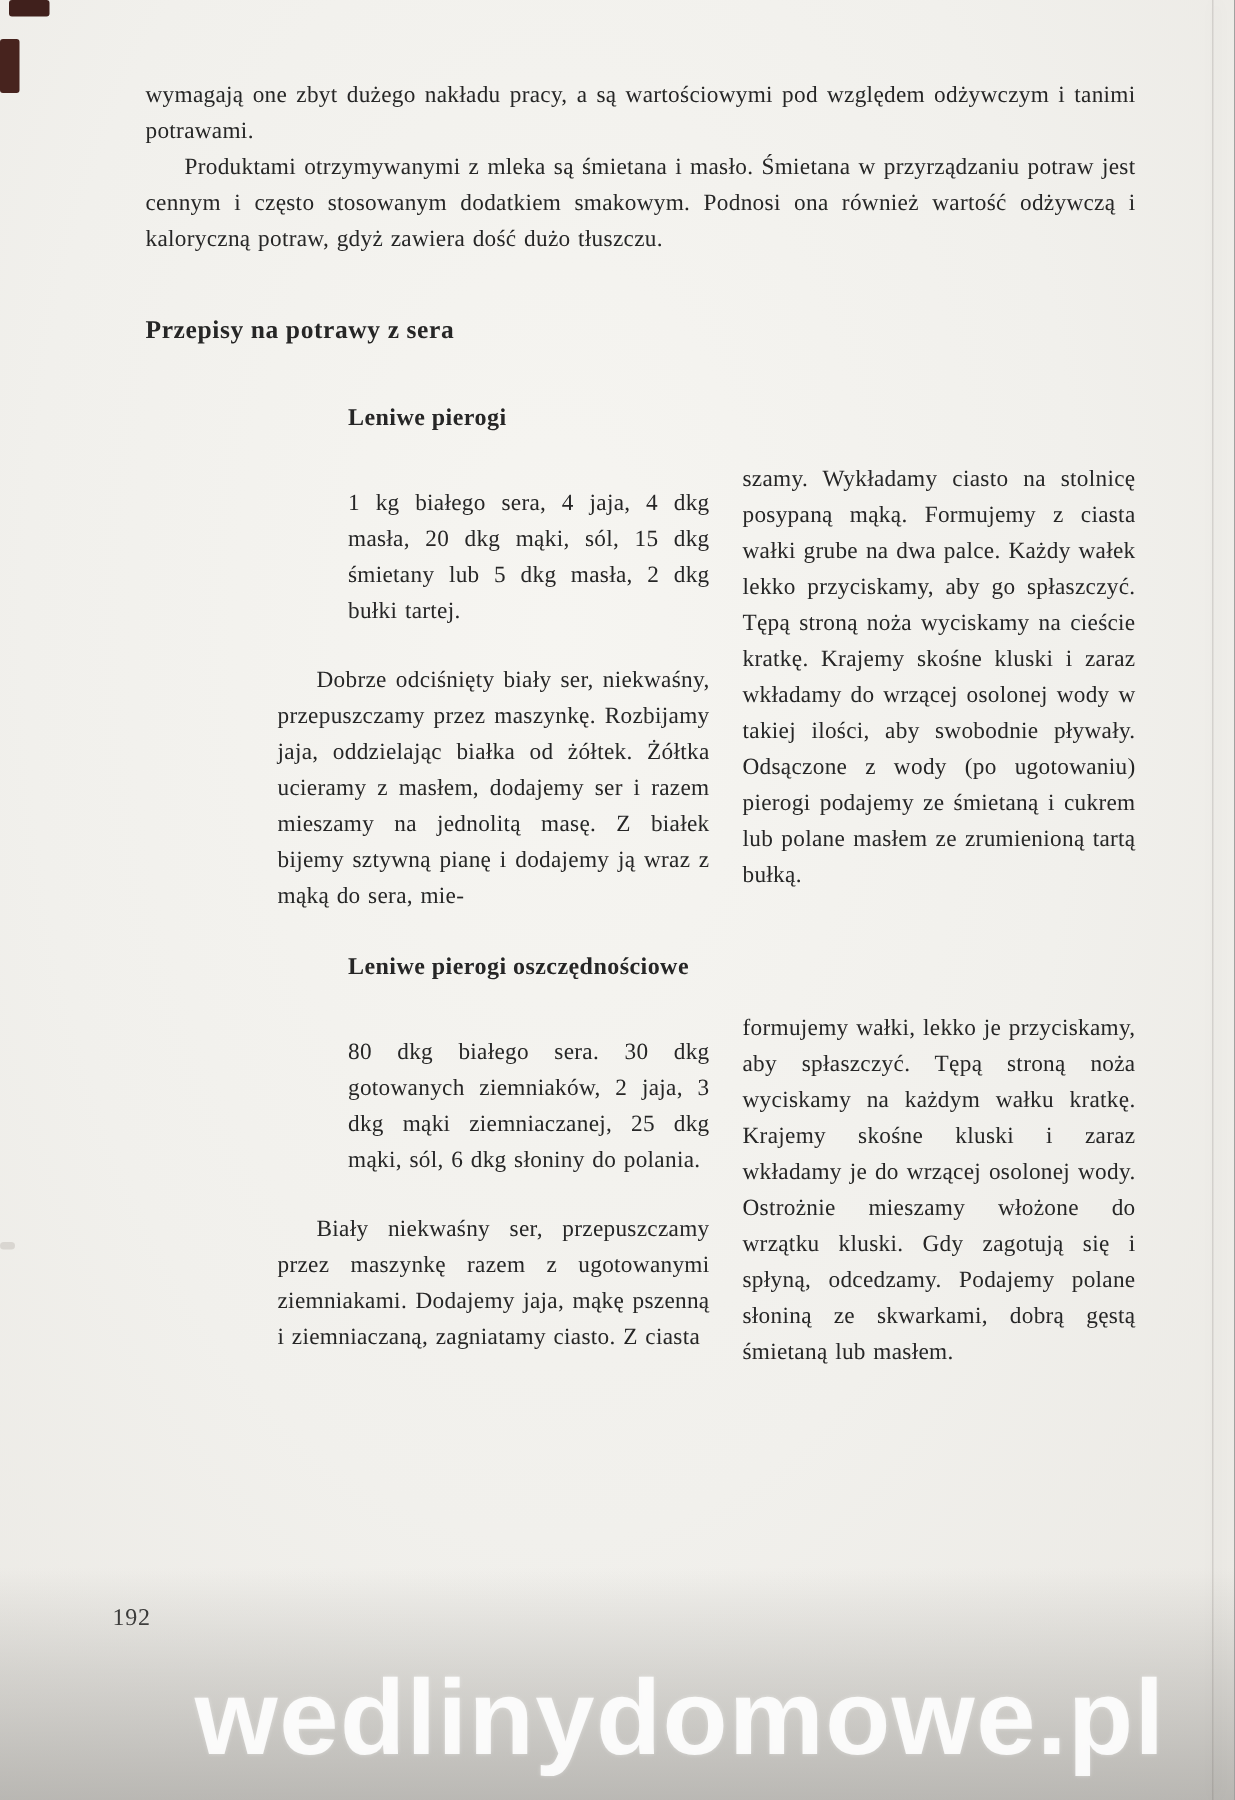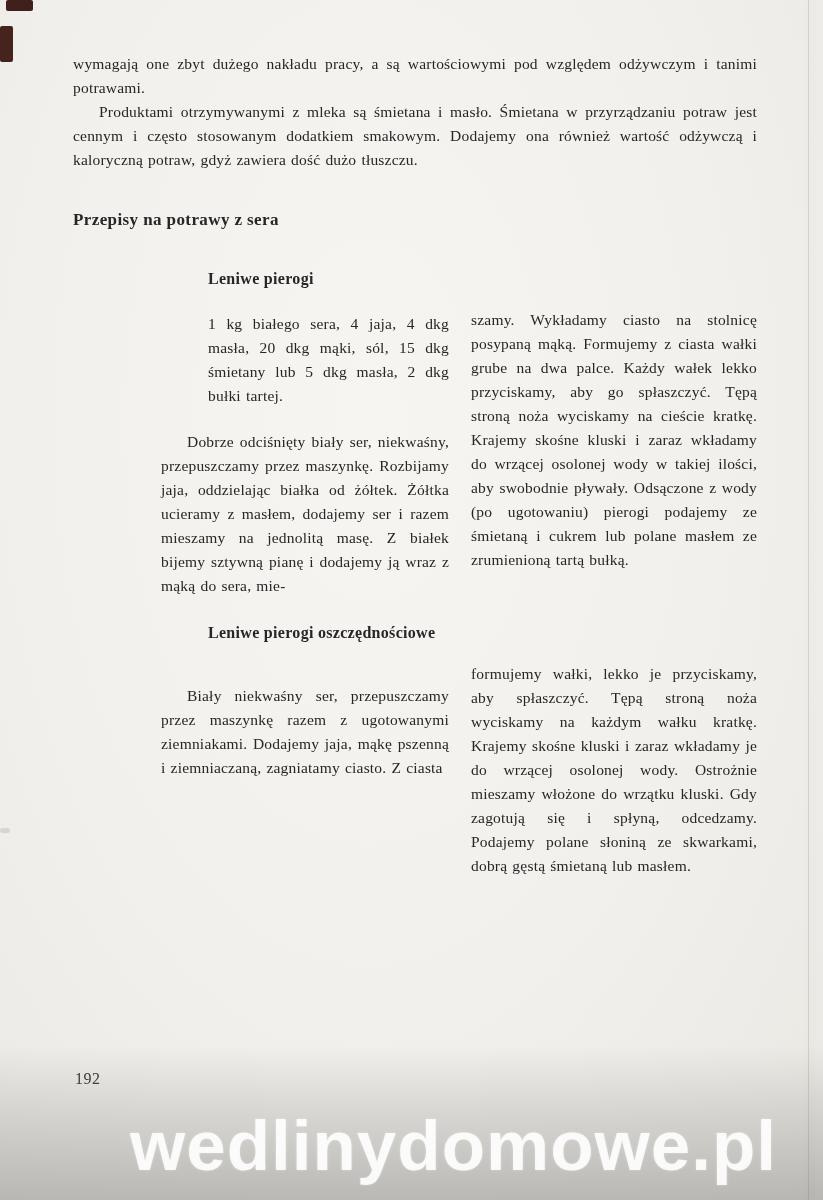--- a/index.html
+++ b/index.html
@@ -11,21 +11,21 @@
     position: relative;
     width: 823px;
     height: 1200px;
     margin: 0 auto;
     overflow: hidden;
     background: radial-gradient(ellipse at 45% 35%, #f6f5f1 0%, #f1f0ec 55%, #eae8e3 100%);
     font-family: "Liberation Serif", serif;
     color: #262626;
   }
   .content {
-    padding: 52px 66px 0 73px;
+    padding: 52px 66px 0 97px;
   }
   .body-text {
     margin: 0;
     font-size: 15.5px;
     line-height: 24px;
     text-align: justify;
     letter-spacing: 0.2px;
     word-spacing: 1px;
   }
   .indent { text-indent: 26px; }
@@ -44,21 +44,21 @@
   .recipe-2 .recipe-title { margin-top: 26px; }
   .columns {
     display: flex;
     gap: 22px;
     margin-left: 88px;
     margin-top: 20px;
   }
   .col-left { width: 288px; flex: none; }
   .col-right { flex: 1; min-width: 0; }
   .ingredients {
-    margin: 4px 0 0 47px;
+    margin: 16px 0 0 47px;
     font-size: 15.5px;
     line-height: 24px;
     text-align: justify;
     letter-spacing: 0.2px;
     word-spacing: 1px;
   }
   .col-left .body-text { margin-top: 22px; }
   .page-number {
     position: absolute;
     top: 1070px;
@@ -113,41 +113,42 @@
 
 <div class="page">
 
   <div class="mark mark-a"></div>
   <div class="mark mark-b"></div>
   <div class="mark mark-c"></div>
 
   <div class="content">
 
     <p class="body-text">wymagają one zbyt dużego nakładu pracy, a są wartościowymi pod względem odżywczym i tanimi potrawami.</p>
-    <p class="body-text indent">Produktami otrzymywanymi z mleka są śmietana i masło. Śmietana w przyrządzaniu potraw jest cennym i często stosowanym dodatkiem smakowym. Dodajemy ona również wartość odżywczą i kaloryczną potraw, gdyż zawiera dość dużo tłuszczu.</p>
+    <p class="body-text indent">Produktami otrzymywanymi z mleka są śmietana i masło. Śmietana w przyrządzaniu potraw jest cennym i często stosowanym dodatkiem smakowym. Podnosi ona również wartość odżywczą i kaloryczną potraw, gdyż zawiera dość dużo tłuszczu.</p>
 
     <h1 class="section-title">Przepisy na potrawy z sera</h1>
 
     <section class="recipe recipe-1">
       <h2 class="recipe-title">Leniwe pierogi</h2>
       <div class="columns">
         <div class="col col-left">
           <p class="ingredients">1 kg białego sera, 4 jaja, 4 dkg masła, 20 dkg mąki, sól, 15 dkg śmietany lub 5 dkg masła, 2 dkg bułki tartej.</p>
           <p class="body-text indent">Dobrze odciśnięty biały ser, niekwaśny, przepuszczamy przez maszynkę. Rozbijamy jaja, oddzielając białka od żółtek. Żółtka ucieramy z masłem, dodajemy ser i razem mieszamy na jednolitą masę. Z białek bijemy sztywną pianę i dodajemy ją wraz z mąką do sera, mie-</p>
         </div>
         <div class="col col-right">
           <p class="body-text">szamy. Wykładamy ciasto na stolnicę posypaną mąką. Formujemy z ciasta wałki grube na dwa palce. Każdy wałek lekko przyciskamy, aby go spłaszczyć. Tępą stroną noża wyciskamy na cieście kratkę. Krajemy skośne kluski i zaraz wkładamy do wrzącej osolonej wody w takiej ilości, aby swobodnie pływały. Odsączone z wody (po ugotowaniu) pierogi podajemy ze śmietaną i cukrem lub polane masłem ze zrumienioną tartą bułką.</p>
         </div>
       </div>
     </section>
 
     <section class="recipe recipe-2">
       <h2 class="recipe-title">Leniwe pierogi oszczędnościowe</h2>
       <div class="columns">
         <div class="col col-left">
+          <p class="ingredients">80 dkg białego sera. 30 dkg gotowanych ziemniaków, 2 jaja, 3 dkg mąki ziemniaczanej, 25 dkg mąki, sól, 6 dkg słoniny do polania.</p>
           <p class="body-text indent">Biały niekwaśny ser, przepuszczamy przez maszynkę razem z ugotowanymi ziemniakami. Dodajemy jaja, mąkę pszenną i ziemniaczaną, zagniatamy ciasto. Z ciasta</p>
         </div>
         <div class="col col-right">
           <p class="body-text">formujemy wałki, lekko je przyciskamy, aby spłaszczyć. Tępą stroną noża wyciskamy na każdym wałku kratkę. Krajemy skośne kluski i zaraz wkładamy je do wrzącej osolonej wody. Ostrożnie mieszamy włożone do wrzątku kluski. Gdy zagotują się i spłyną, odcedzamy. Podajemy polane słoniną ze skwarkami, dobrą gęstą śmietaną lub masłem.</p>
         </div>
       </div>
     </section>
 
   </div>
 

